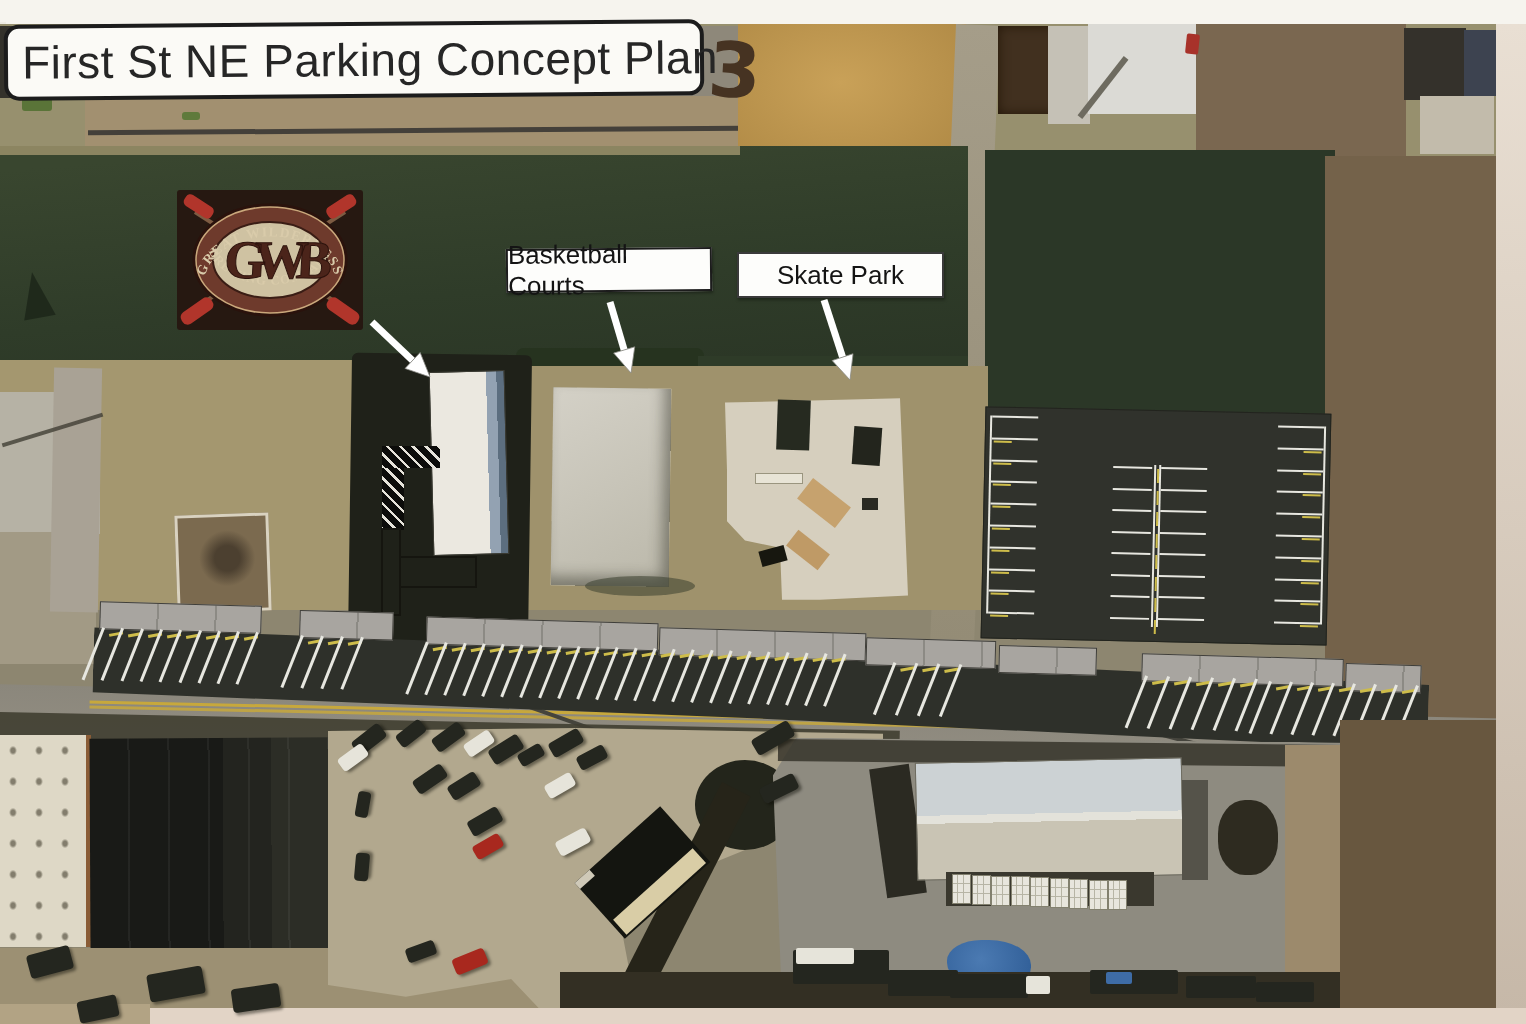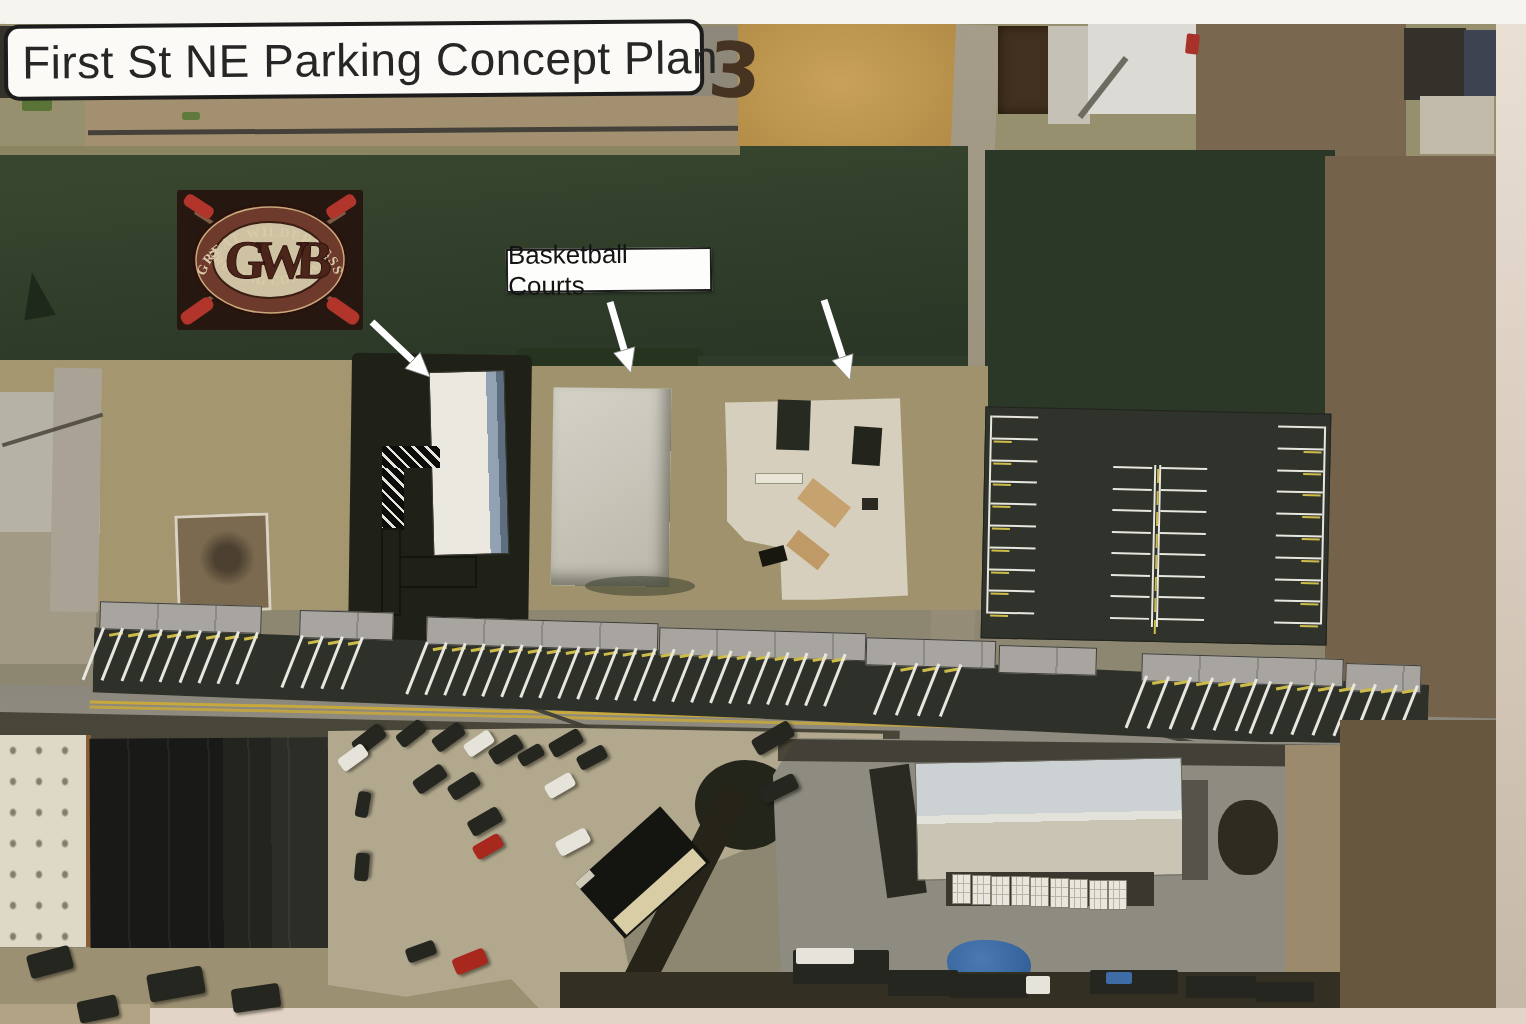--- a/index.html
+++ b/index.html
@@ -338,20 +338,23 @@
     </text>
     <text font-family="Liberation Serif,serif" font-weight="bold" font-size="12.5" fill="#d9cbaa" letter-spacing="1.2">
       <textPath href="#arc-bottom" startOffset="50%" text-anchor="middle">BREWING COMPANY</textPath>
     </text>
     <text x="99" y="88" text-anchor="middle" font-family="Liberation Serif,serif" font-weight="bold" font-size="54" fill="#4b241a" stroke="#2c120c" stroke-width="1" letter-spacing="-12" transform="skewX(-3)">GWB</text>
   </svg>
 
   <div class="map-label" style="left:506px;top:248px;width:202px;height:40px;transform:rotate(-.5deg);">
     <span>Basketball Courts</span>
   </div>
+  <div class="map-label" style="left:737px;top:252px;width:203px;height:42px;border-color:#3a3a3a;">
+    <span>Skate Park</span>
+  </div>
 
   <svg id="arrow-svg" style="left:0;top:0;" width="1526" height="1024">
       <line x1="372" y1="322" x2="412.58502757183754" y2="360.485802007777" stroke="#ffffff" stroke-width="7"></line>
       <polygon points="430,377 420.15403498493976,352.5039396448692 405.01602015873533,368.4676643706848" fill="#ffffff" stroke="#8a8a84" stroke-width="0.8"></polygon>
       <line x1="610" y1="302" x2="624.1929173953681" y2="349.9855778605302" stroke="#ffffff" stroke-width="7"></line>
       <polygon points="631,373 634.7411942092917,346.86566500007393 613.6446405814445,353.1054907209865" fill="#ffffff" stroke="#8a8a84" stroke-width="0.8"></polygon>
       <line x1="824" y1="300" x2="842.5819342638986" y2="357.17518235045725" stroke="#ffffff" stroke-width="7"></line>
       <polygon points="850,380 853.043309019939,353.7752355547441 832.1205595078582,360.5751291461704" fill="#ffffff" stroke="#8a8a84" stroke-width="0.8"></polygon>
     </svg>
 

